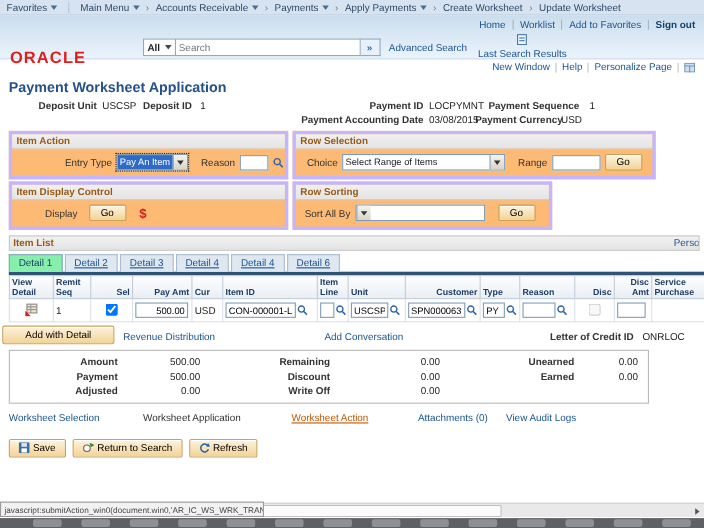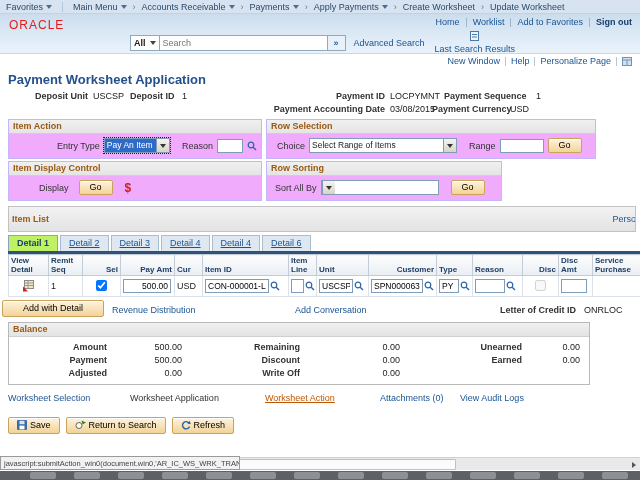--- a/index.html
+++ b/index.html
@@ -12,21 +12,21 @@
   .crumb .caret { width:0; height:0; border-left:3px solid transparent; border-right:3px solid transparent; border-top:4px solid #4a6d93; display:inline-block; }
   .crumb-sep { color:#5f7a94; margin-right:6px; font-size:9px; }
   .crumb-divider { width:1px; height:10px; background:#b4c6d8; margin:0 10px 0 4px; }
 
   
   .hdrband { height:40px; background:linear-gradient(180deg,#cbdded 0%, #ddeaf6 55%, #eaf3fb 100%); position:relative; border-bottom:1px solid #c8d8e8; }
   .hdr-links { position:absolute; top:3px; right:8px; display:flex; align-items:center; gap:6px; }
   .hdr-links a { color:#1a5493; text-decoration:none; cursor:pointer; }
   .hdr-links .vsep { width:1px; height:9px; background:#9fb6cb; }
   .hdr-links .signout { font-weight:bold; color:#17406e; }
-  .logo { position:absolute; left:9px; top:4px; color:#e21b1b; font-weight:normal; font-size:12px; letter-spacing:1px; }
+  .logo { position:absolute; left:9px; top:30px; color:#e21b1b; font-weight:bold; font-size:15px; letter-spacing:1px; }
   .searchwrap { position:absolute; left:130px; top:17px; display:flex; align-items:center; }
   .scope { display:flex; align-items:center; background:#fff; border:1px solid #8fa9bf; height:16px; padding:0 3px; gap:4px; font-weight:bold; }
   .scope .caret { width:0;height:0;border-left:3px solid transparent;border-right:3px solid transparent;border-top:4px solid #444; }
   .searchbox { width:168px; height:16px; border:1px solid #8fa9bf; border-left:none; font-size:9px; padding:0 3px; color:#333; font-family:"Liberation Sans",sans-serif; }
   .gobtn2 { height:16px; width:18px; border:1px solid #8fa9bf; border-left:none; background:#e8f1f9; color:#2a62a8; font-weight:bold; display:flex; align-items:center; justify-content:center; cursor:pointer; }
   .aslink { margin-left:8px; color:#1a5493; cursor:pointer; }
   .lsr { margin-left:10px; display:flex; align-items:center; gap:3px; color:#1a5493; cursor:pointer;flex-direction:column; }
 
   
   .utilrow { height:14px; display:flex; justify-content:flex-end; align-items:center; gap:5px; padding-right:8px; background:#fff; }
@@ -34,42 +34,42 @@
   .utilrow .vsep { width:1px; height:9px; background:#b9c6d2; }
 
   
   .pagetitle { color:#24508c; font-size:13px; font-weight:600; margin:4px 0 2px 8px; }
   .keys { position:relative; height:27px; margin-top:3px; }
   .keys span { position:absolute; white-space:nowrap; }
   .klabel { font-weight:bold; color:#333; }
 
   
   .gbrow { display:flex; gap:4px; margin:2px 0 0 8px; }
-  .gb { border:1px solid #c4b5fd; background:#f0abfc; }
+  .gb { border:3px solid #c4b5fd; background:#fdba74; }
   .gb-title { background:linear-gradient(#f0f0f0,#e4e4e4); border-bottom:1px solid #cfcfcf; color:#9a5a12; font-weight:bold; padding:1px 4px 2px; }
   .gb-body { display:flex; align-items:center; padding:4px 4px 5px; gap:4px; }
   .flabel { font-weight:normal; color:#333; white-space:nowrap; }
   .sel { display:flex; border:1px solid #7f9db9; background:#fff; height:15px; align-items:stretch; }
   .sel .txt { flex:1; padding:0 2px; line-height:13px; font-size:8.5px; white-space:nowrap; overflow:hidden; }
   .sel .btn { width:13px; background:linear-gradient(#f4f3ef,#d8d4c8); border-left:1px solid #7f9db9; display:flex; align-items:center; justify-content:center; }
   .sel .btn i { width:0;height:0;border-left:3px solid transparent;border-right:3px solid transparent;border-top:4px solid #333; }
   .sel.focused { outline:1px dotted #222; }
   .sel.focused .txt { background:#2e6bc9; color:#fff; }
   .tinput { border:1px solid #7f9db9; height:14px; font-size:8.5px; padding:0 2px; font-family:"Liberation Sans",sans-serif; }
   .gobtn { border:1px solid #caa25c; border-radius:2px; background:linear-gradient(#fdf3de,#f3d397); padding:1px 10px 2px; font-size:9px; cursor:pointer; box-shadow:inset 0 1px 0 #fff; font-family:"Liberation Sans",sans-serif; }
   .maglink { display:inline-flex; cursor:pointer; }
 
   
-  .seclistbar { margin:5px 0 0 8px; width:628px; height:26px; background:linear-gradient(#f2f2f2,#e3e3e3); border:1px solid #c2c2c2; display:flex; align-items:center; justify-content:space-between; padding:0 3px; overflow:hidden; }
+  .seclistbar { margin:5px 0 0 8px; width:628px; height:14px; background:linear-gradient(#f2f2f2,#e3e3e3); border:1px solid #c2c2c2; display:flex; align-items:center; justify-content:space-between; padding:0 3px; overflow:hidden; }
   .seclistbar .st { color:#9a5a12; font-weight:bold; }
   .seclistbar .pers { color:#1a5493; cursor:pointer; margin-right:-4px; }
   .tabs { display:flex; margin-left:8px; margin-top:3px; align-items:flex-end; }
   .tab { padding:2px 8px 3px; border:1px solid #a9bdd1; border-bottom:none; margin-right:2px; background:#dfe8f1; cursor:pointer; }
   .tab a { color:#1a5493; text-decoration:underline; }
-  .tab.active { background:#bef264; border-color:#8aa4bd; font-weight:bold; color:#1d3e66; }
+  .tab.active { background:#86efac; border-color:#8aa4bd; font-weight:normal; color:#1d3e66; }
   .tabstrip { margin-left:8px; width:632px; height:3px; background:#2f5376; }
 
   
   table.grid { border-collapse:collapse; table-layout:fixed; width:632px; margin-left:8px; }
   table.grid th { background:linear-gradient(#fdfdfe,#e9eef4); color:#1d3e66; font-weight:bold; font-size:8px; border:1px solid #c3ccd6; padding:1px 2px; vertical-align:bottom; text-align:right; line-height:1.15; }
   table.grid td { border:1px solid #dbe2e9; padding:1px 2px; height:21px; vertical-align:middle; background:#fff; }
   .cellflex { display:flex; align-items:center; gap:1px; }
   .num { text-align:right; }
   input[type="checkbox"] { width:11px; height:11px; }
 
@@ -305,21 +305,21 @@
     <th>Sel</th>
     <th>Pay Amt</th>
     <th style="text-align:left;">Cur</th>
     <th style="text-align:left;">Item ID</th>
     <th style="text-align:left;">Item Line</th>
     <th style="text-align:left;">Unit</th>
     <th>Customer</th>
     <th style="text-align:left;">Type</th>
     <th style="text-align:left;">Reason</th>
     <th>Disc</th>
-    <th style="text-align:left;">Disc Amt</th>
+    <th style="text-align:right;">Disc Amt</th>
     <th style="text-align:left;">Service Purchase</th>
   </tr>
   <tr>
     <td style="text-align:center;"><span class="icon">
             <svg width="13" height="13">
               <rect x="2.5" y="1.5" width="9" height="8" fill="#f2e4c8" stroke="#8a8a8a"></rect>
               <line x1="2.5" y1="4" x2="11.5" y2="4" stroke="#9a9a9a"></line>
               <line x1="2.5" y1="6.5" x2="11.5" y2="6.5" stroke="#9a9a9a"></line>
               <line x1="6" y1="1.5" x2="6" y2="9.5" stroke="#9a9a9a"></line>
               <polygon points="1,12.5 6,12.5 1,7.5" fill="#cc2222"></polygon>
@@ -404,21 +404,20 @@
 
 <div class="actrow">
   <button class="tanbtn" style="left:2px;top:0;width:102px;justify-content:center;">Add with Detail</button>
   <span class="bluelink" style="left:112px;top:5px;">Revenue Distribution</span>
   <span class="bluelink" style="left:295px;top:5px;">Add Conversation</span>
   <span class="klabel" style="left:500px;top:5px;">Letter of Credit ID</span>
   <span style="left:584px;top:5px;">ONRLOC</span>
 </div>
 
 <div class="balbox">
-  <div class="gb-title">Balance</div>
   <div class="balgrid">
     <span class="bl">Amount</span>
       <span class="bv">500.00</span>
     <span class="bl">Remaining</span>
       <span class="bv">0.00</span>
     <span class="bl">Unearned</span>
       <span class="bv">0.00</span>
     <span class="bl">Payment</span>
       <span class="bv">500.00</span>
     <span class="bl">Discount</span>

